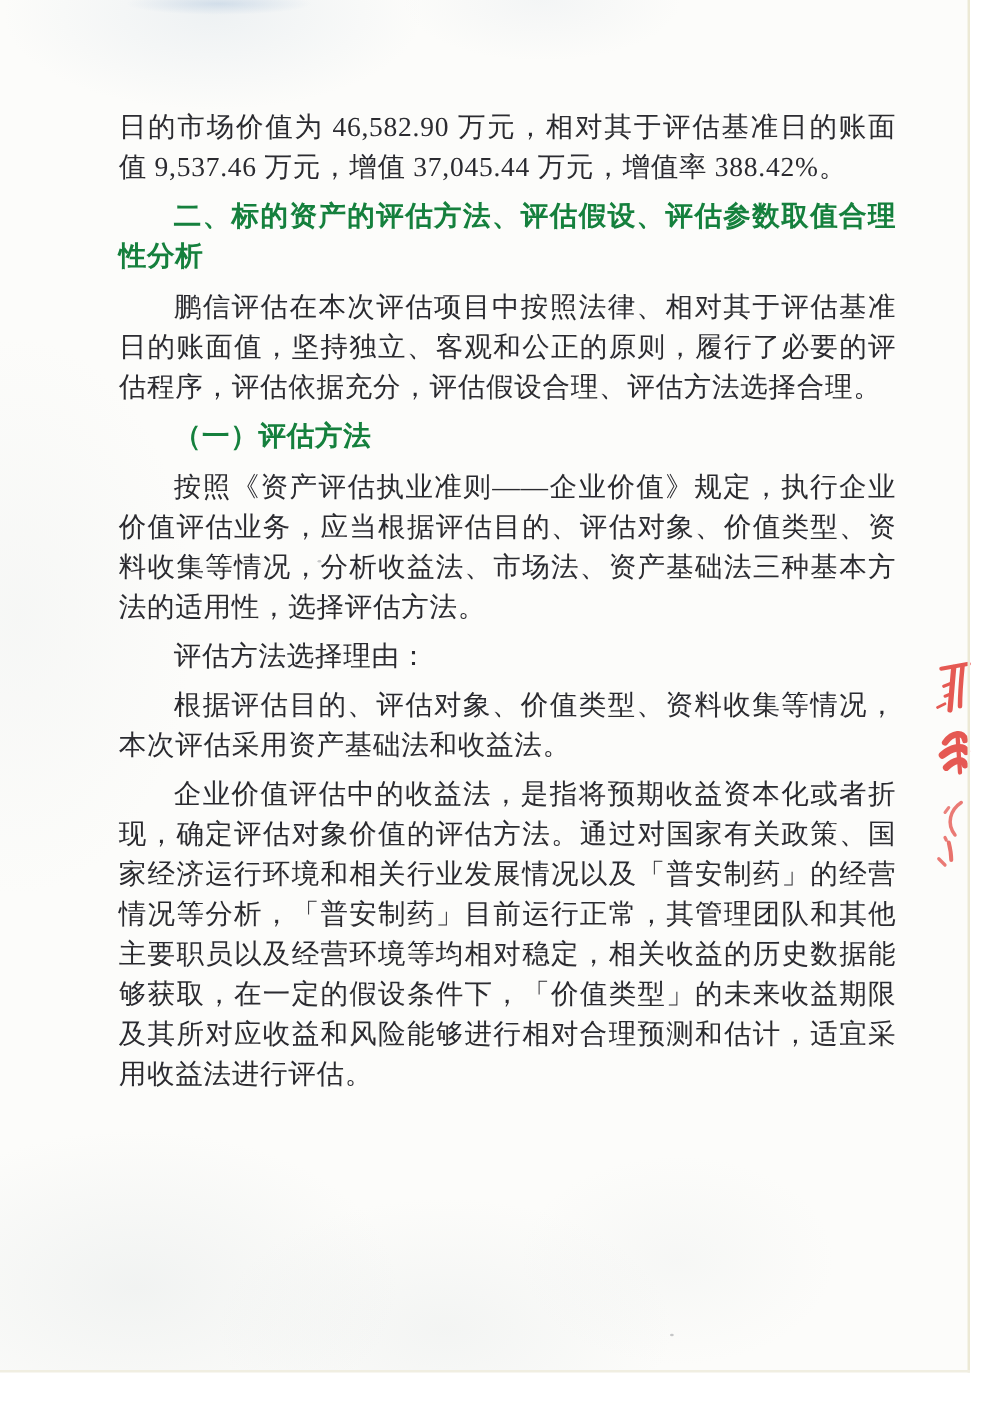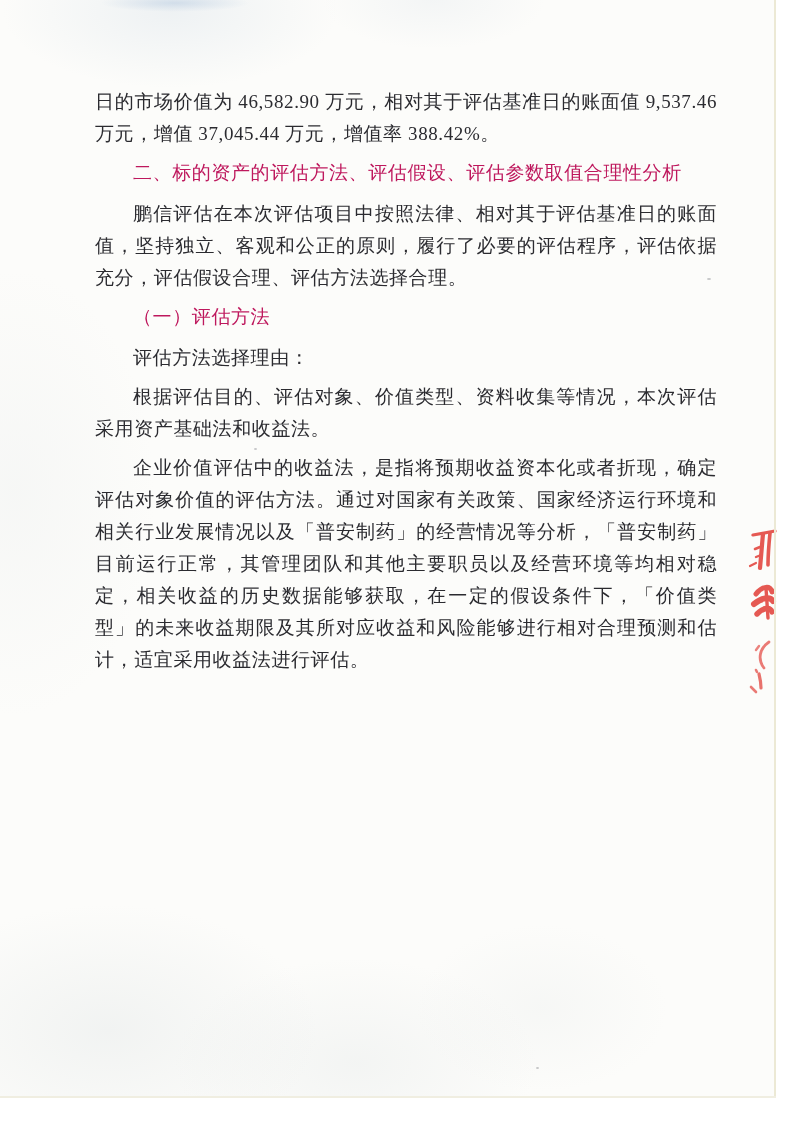--- a/index.html
+++ b/index.html
@@ -55,38 +55,38 @@
     width: 776px;
     height: 2px;
     background: #f0eee1;
   }
   
   .content {
     position: absolute;
     left: 95px;
     top: 86px;
     width: 622px;
-    font-size: 19px;
+    font-size: 22px;
     line-height: 32px;
     letter-spacing: 0.6px;
     color: #2b2b30;
     text-align: justify;
   }
   .para {
     margin: 0 0 7px 0;
     text-indent: 2em;
   }
   .para-cont {
     text-indent: 0;
   }
   .heading {
-    font-weight: normal;
+    font-weight: bold;
     margin: 6px 0 9px 0;
     text-indent: 2em;
-    color: #be185d;
+    color: #15803d;
   }
   
   .seal-fragment {
     position: absolute;
     left: 744px;
     top: 522px;
     width: 36px;
     height: 176px;
     filter: blur(0.3px);
   }
@@ -120,20 +120,21 @@
 
     <div class="content">
       <p class="para para-cont">日的市场价值为 46,582.90 万元，相对其于评估基准日的账面值 9,537.46 万元，增值 37,045.44 万元，增值率 388.42%。</p>
 
       <p class="heading">二、标的资产的评估方法、评估假设、评估参数取值合理性分析</p>
 
       <p class="para">鹏信评估在本次评估项目中按照法律、相对其于评估基准日的账面值，坚持独立、客观和公正的原则，履行了必要的评估程序，评估依据充分，评估假设合理、评估方法选择合理。</p>
 
       <p class="heading">（一）评估方法</p>
 
+      <p class="para">按照《资产评估执业准则——企业价值》规定，执行企业价值评估业务，应当根据评估目的、评估对象、价值类型、资料收集等情况，分析收益法、市场法、资产基础法三种基本方法的适用性，选择评估方法。</p>
 
       <p class="para">评估方法选择理由：</p>
 
       <p class="para">根据评估目的、评估对象、价值类型、资料收集等情况，本次评估采用资产基础法和收益法。</p>
 
 
       <p class="para">企业价值评估中的收益法，是指将预期收益资本化或者折现，确定评估对象价值的评估方法。通过对国家有关政策、国家经济运行环境和相关行业发展情况以及「普安制药」的经营情况等分析，「普安制药」目前运行正常，其管理团队和其他主要职员以及经营环境等均相对稳定，相关收益的历史数据能够获取，在一定的假设条件下，「价值类型」的未来收益期限及其所对应收益和风险能够进行相对合理预测和估计，适宜采用收益法进行评估。</p>
     </div>
 
     <div class="speck speck-a"></div>

